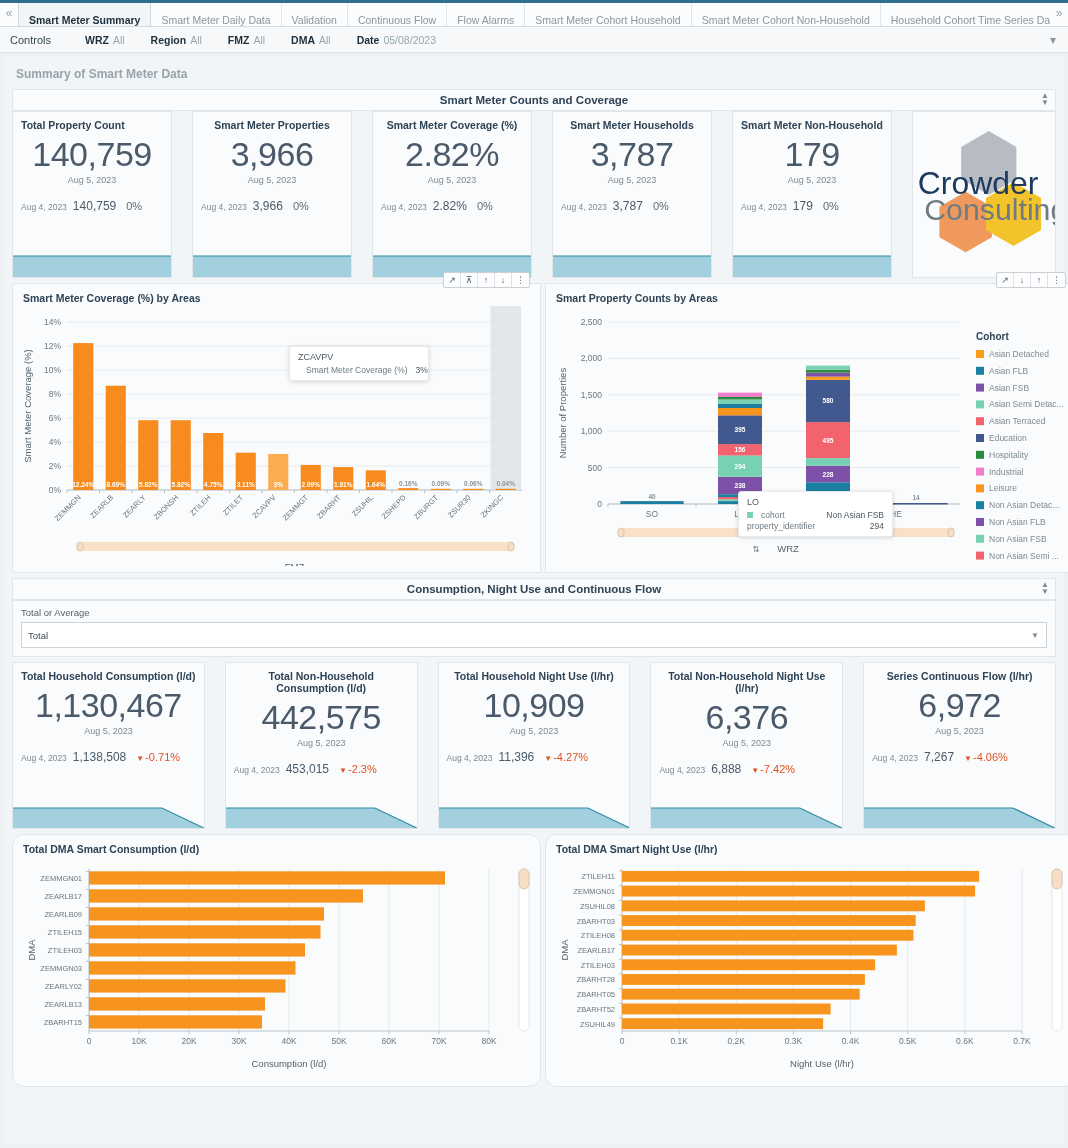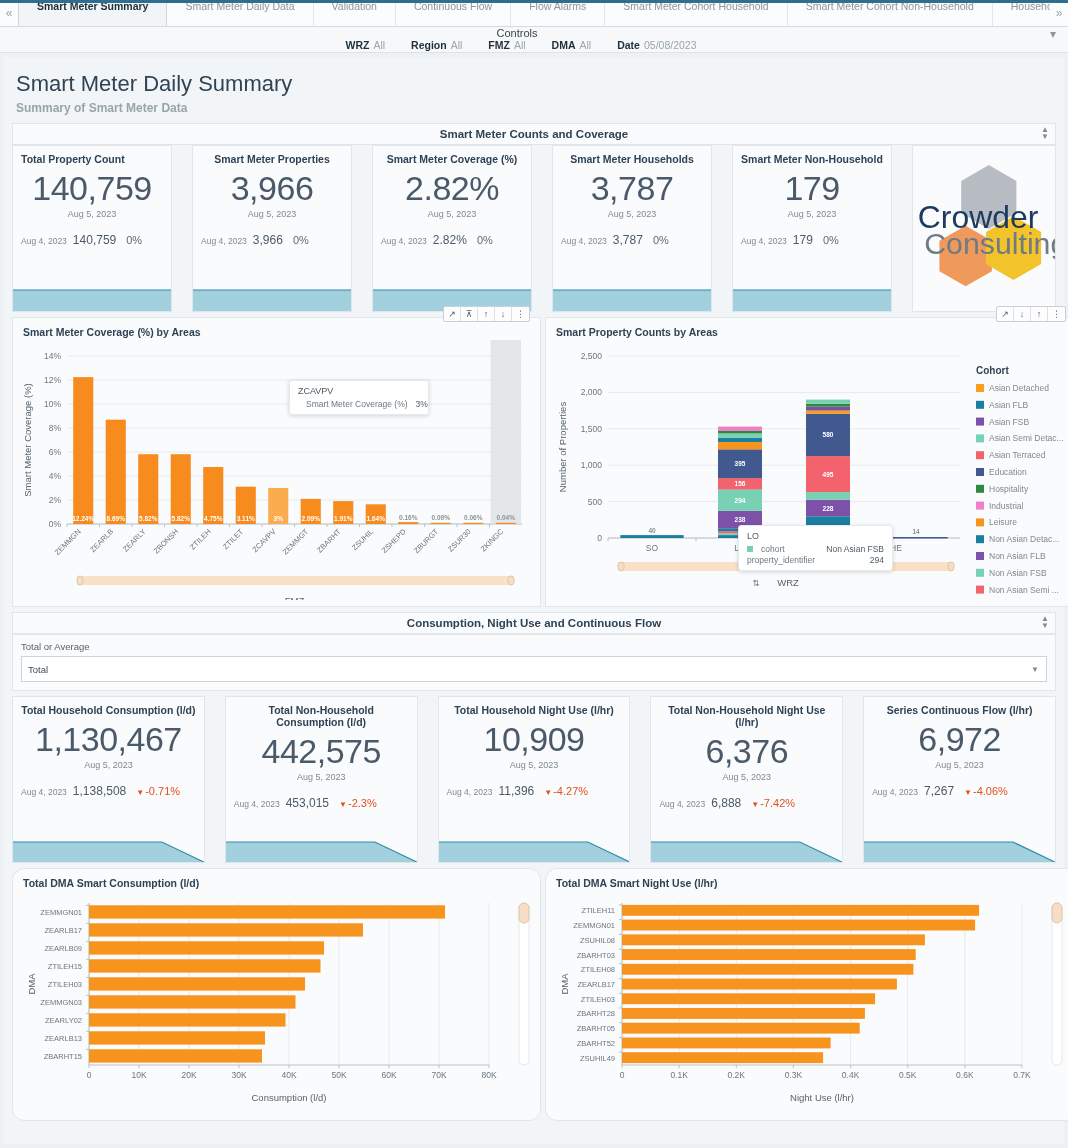--- a/index.html
+++ b/index.html
@@ -19,33 +19,33 @@
   }
   .topbar:before {
     content:""; position:absolute; top:0; left:0; right:0; height:3px; background:#2e6e8e;
   }
   .tab-arrow {
     width: 18px; display:flex; align-items:center; justify-content:center;
     color:#9aa6ad; font-size:12px; flex:0 0 auto; cursor:pointer;
   }
   .tabs { display:flex; align-items:stretch; overflow:hidden; flex:1 1 auto; }
   .tab {
-    display:flex; align-items:flex-start; padding:0 18px; font-size:10.5px;
+    display:flex; align-items:flex-end; padding:0 10px; font-size:10.5px;
     color:#8b969d; white-space:nowrap; border-right:1px solid #e2e7ea; cursor:pointer;
     background:transparent;
   }
   .tab.active {
     background:#f2f5f7; color:#1d2f3d; font-weight:bold;
     border-left:1px solid #cfd6db; border-right:1px solid #cfd6db;
   }
 
   
   .controls {
     height: 26px; background:#f6f8f9; border-bottom:1px solid #dde3e7;
-    display:flex; align-items:center; padding:0 10px; font-size:10.5px; position:relative;flex-direction:column;
+    display:flex; align-items:center; padding:0 10px; font-size:10.5px; position:relative;
   }
   .controls .ctl-title { color:#37474f; margin-right:34px; font-size:11px; }
   .ctl { margin-right:26px; white-space:nowrap; cursor:pointer; }
   .ctl b { color:#1d2f3d; font-weight:bold; }
   .ctl span { color:#9aa6ad; margin-left:4px; }
   .controls .caret { position:absolute; right:12px; color:#8b969d; font-size:12px; cursor:pointer; }
 
   
   .page { flex:1 1 auto; background:#eef1f3; padding:0; overflow:hidden; }
   .page-inner { background:#f2f5f7; margin:4px; padding:10px 8px 6px 8px; height:calc(100% - 8px); }
@@ -181,21 +181,20 @@
         <div class="ctl"><b>FMZ</b><span>All</span></div>
         <div class="ctl"><b>DMA</b><span>All</span></div>
         <div class="ctl"><b>Date</b><span>05/08/2023</span></div>
       </div>
     <div class="caret">▾</div>
   </div>
 
   <div class="page">
   <div class="page-inner">
 
-    <div class="page-title">Smart Meter Daily Summary</div>
     <div class="page-sub">Summary of Smart Meter Data</div>
 
     <div class="section-head">
       <span>Smart Meter Counts and Coverage</span>
       <span class="spinner">
             <span>▲</span>
             <span>▼</span>
           </span>
     </div>
 

